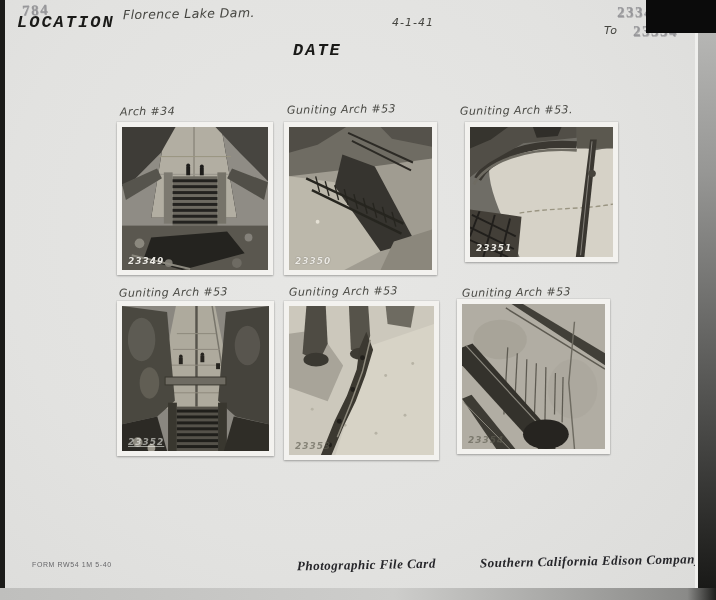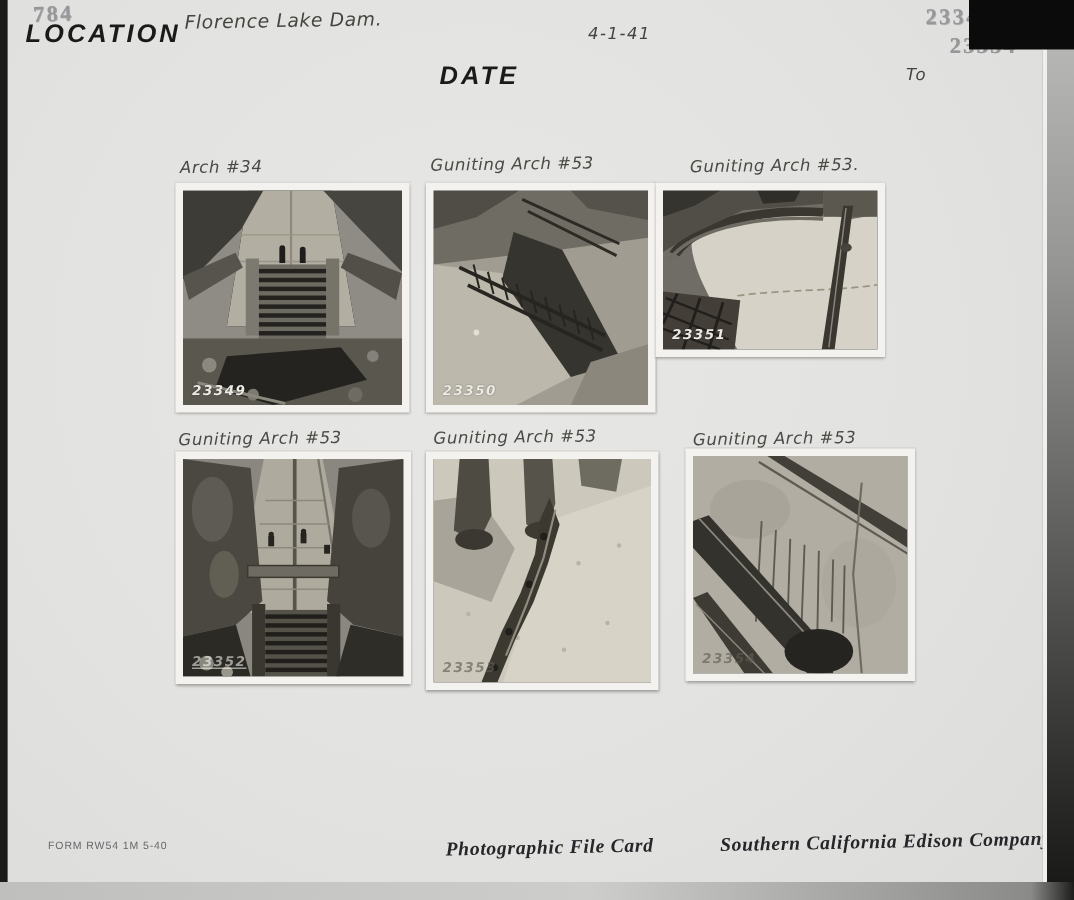--- a/index.html
+++ b/index.html
@@ -14,21 +14,21 @@
   .right-edge{position:absolute;left:695px;top:33px;width:3px;height:555px;background:#efefed;}
   .right-strip{position:absolute;left:698px;top:33px;width:18px;height:567px;
     background:linear-gradient(#b6b6b4,#969694 25%,#5a5a58 60%,#262624 90%,#161614);}
   .bottom-strip{position:absolute;left:0;top:588px;width:716px;height:12px;
     background:linear-gradient(90deg,#bfbfbd,#cdcdcb 55%,#8a8a88 96%,#1d1d1b);}
   
   .card{position:absolute;left:5px;top:0;width:690px;height:588px;background:#e3e3e1;
     background-image:radial-gradient(circle at 45% 40%,#e7e7e5 0%,#e2e2e0 60%,#dcdcda 100%);}
   .abs{position:absolute;white-space:nowrap;}
   
-  .label{font-family:Liberation Sans, sans-serif;font-style:italic;font-weight:bold;
+  .label{font-family:Liberation Mono, monospace;font-style:italic;font-weight:bold;
     font-size:17px;letter-spacing:2px;color:#1a1a18;}
   .rubber-stamp{font-family:"Liberation Serif",serif;font-weight:bold;font-size:15px;
     letter-spacing:1.5px;color:#97979a;text-shadow:0.5px 0.5px 0 rgba(120,120,125,.45);}
   .hw{font-family:"DejaVu Sans",sans-serif;font-style:italic;color:#454540;}
   .hw-big{font-size:12.5px;letter-spacing:.4px;transform:rotate(-1deg);}
   .hw-small{font-size:11px;letter-spacing:1px;}
   .caption{font-family:"DejaVu Sans",sans-serif;font-style:italic;font-size:11px;
     letter-spacing:.4px;color:#4a4a45;transform:rotate(-0.8deg);}
   
   .print{position:absolute;background:#f3f2ef;padding:5px;box-sizing:border-box;
@@ -50,21 +50,21 @@
 <body>
 
 <div class="card">
 
   <span class="abs rubber-stamp" style="left:17px;top:2px;transform:rotate(-2deg);">784</span>
   <span class="abs label" style="left:12px;top:13px;">LOCATION</span>
   <span class="abs hw hw-big" style="left:118px;top:6px;">Florence Lake Dam.</span>
   <span class="abs label" style="left:288px;top:13px;margin-top:28px;">DATE</span>
   <span class="abs hw hw-small" style="left:355px;top:16px;margin-left:32px;">4-1-41</span>
   <span class="abs rubber-stamp" style="left:612px;top:4px;">23349</span>
-  <span class="abs hw hw-small" style="left:599px;top:24px;margin-top:19px;">To</span>
+  <span class="abs hw hw-small" style="left:599px;top:24px;">To</span>
   <span class="abs rubber-stamp" style="left:628px;top:23px;">23354</span>
 
   <span class="abs caption" style="left:115px;top:105px;">Arch #34</span>
   <span class="abs caption" style="left:282px;top:103px;">Guniting Arch #53</span>
   <span class="abs caption" style="left:455px;top:104px;">Guniting Arch #53.</span>
   <span class="abs caption" style="left:114px;top:286px;">Guniting Arch #53</span>
   <span class="abs caption" style="left:284px;top:285px;">Guniting Arch #53</span>
   <span class="abs caption" style="left:457px;top:286px;">Guniting Arch #53</span>
 
   <figure class="print" style="left:112px;top:122px;width:156px;height:153px;margin:0;">
@@ -137,21 +137,21 @@
           <line x1="62" y1="6" x2="130" y2="36"></line>
             <line x1="66" y1="14" x2="128" y2="44"></line>
         </g>
         <circle cx="30" cy="96" r="2" fill="#e4e0d4"></circle>
         <polygon points="110,116 150,104 150,145 96,145" fill="#8b877c"></polygon>
       </svg>
       <span class="neg-stamp">23350</span>
     </div>
   </figure>
 
-  <figure class="print" style="left:432px;top:122px;width:153px;height:116px;margin:0;">
+  <figure class="print" style="left:460px;top:122px;width:153px;height:140px;margin:0;">
     <div class="img">
       <svg viewBox="0 0 150 145" preserveAspectRatio="none">
         <rect width="150" height="145" fill="#6f6d66"></rect>
         <path d="M20,42 C38,22 92,14 132,26 L150,22 L150,145 L52,145 C38,108 18,72 20,42 Z" fill="#d6d2c7"></path>
         <path d="M52,96 C85,90 120,92 150,86" stroke="#9a9582" stroke-width="1.5" fill="none" stroke-dasharray="5,3"></path>
         <path d="M8,58 C22,32 62,16 112,20" stroke="#3a3731" stroke-width="8" fill="none"></path>
         <path d="M4,64 C18,38 60,22 112,26" stroke="#6e6b62" stroke-width="3" fill="none"></path>
         <polygon points="0,0 112,0 112,12 56,18 20,40 0,56" fill="#514e47"></polygon>
         <polygon points="0,0 40,0 22,14 0,24" fill="#36342e"></polygon>
         <polygon points="66,0 96,0 92,10 70,12" fill="#302e29"></polygon>

